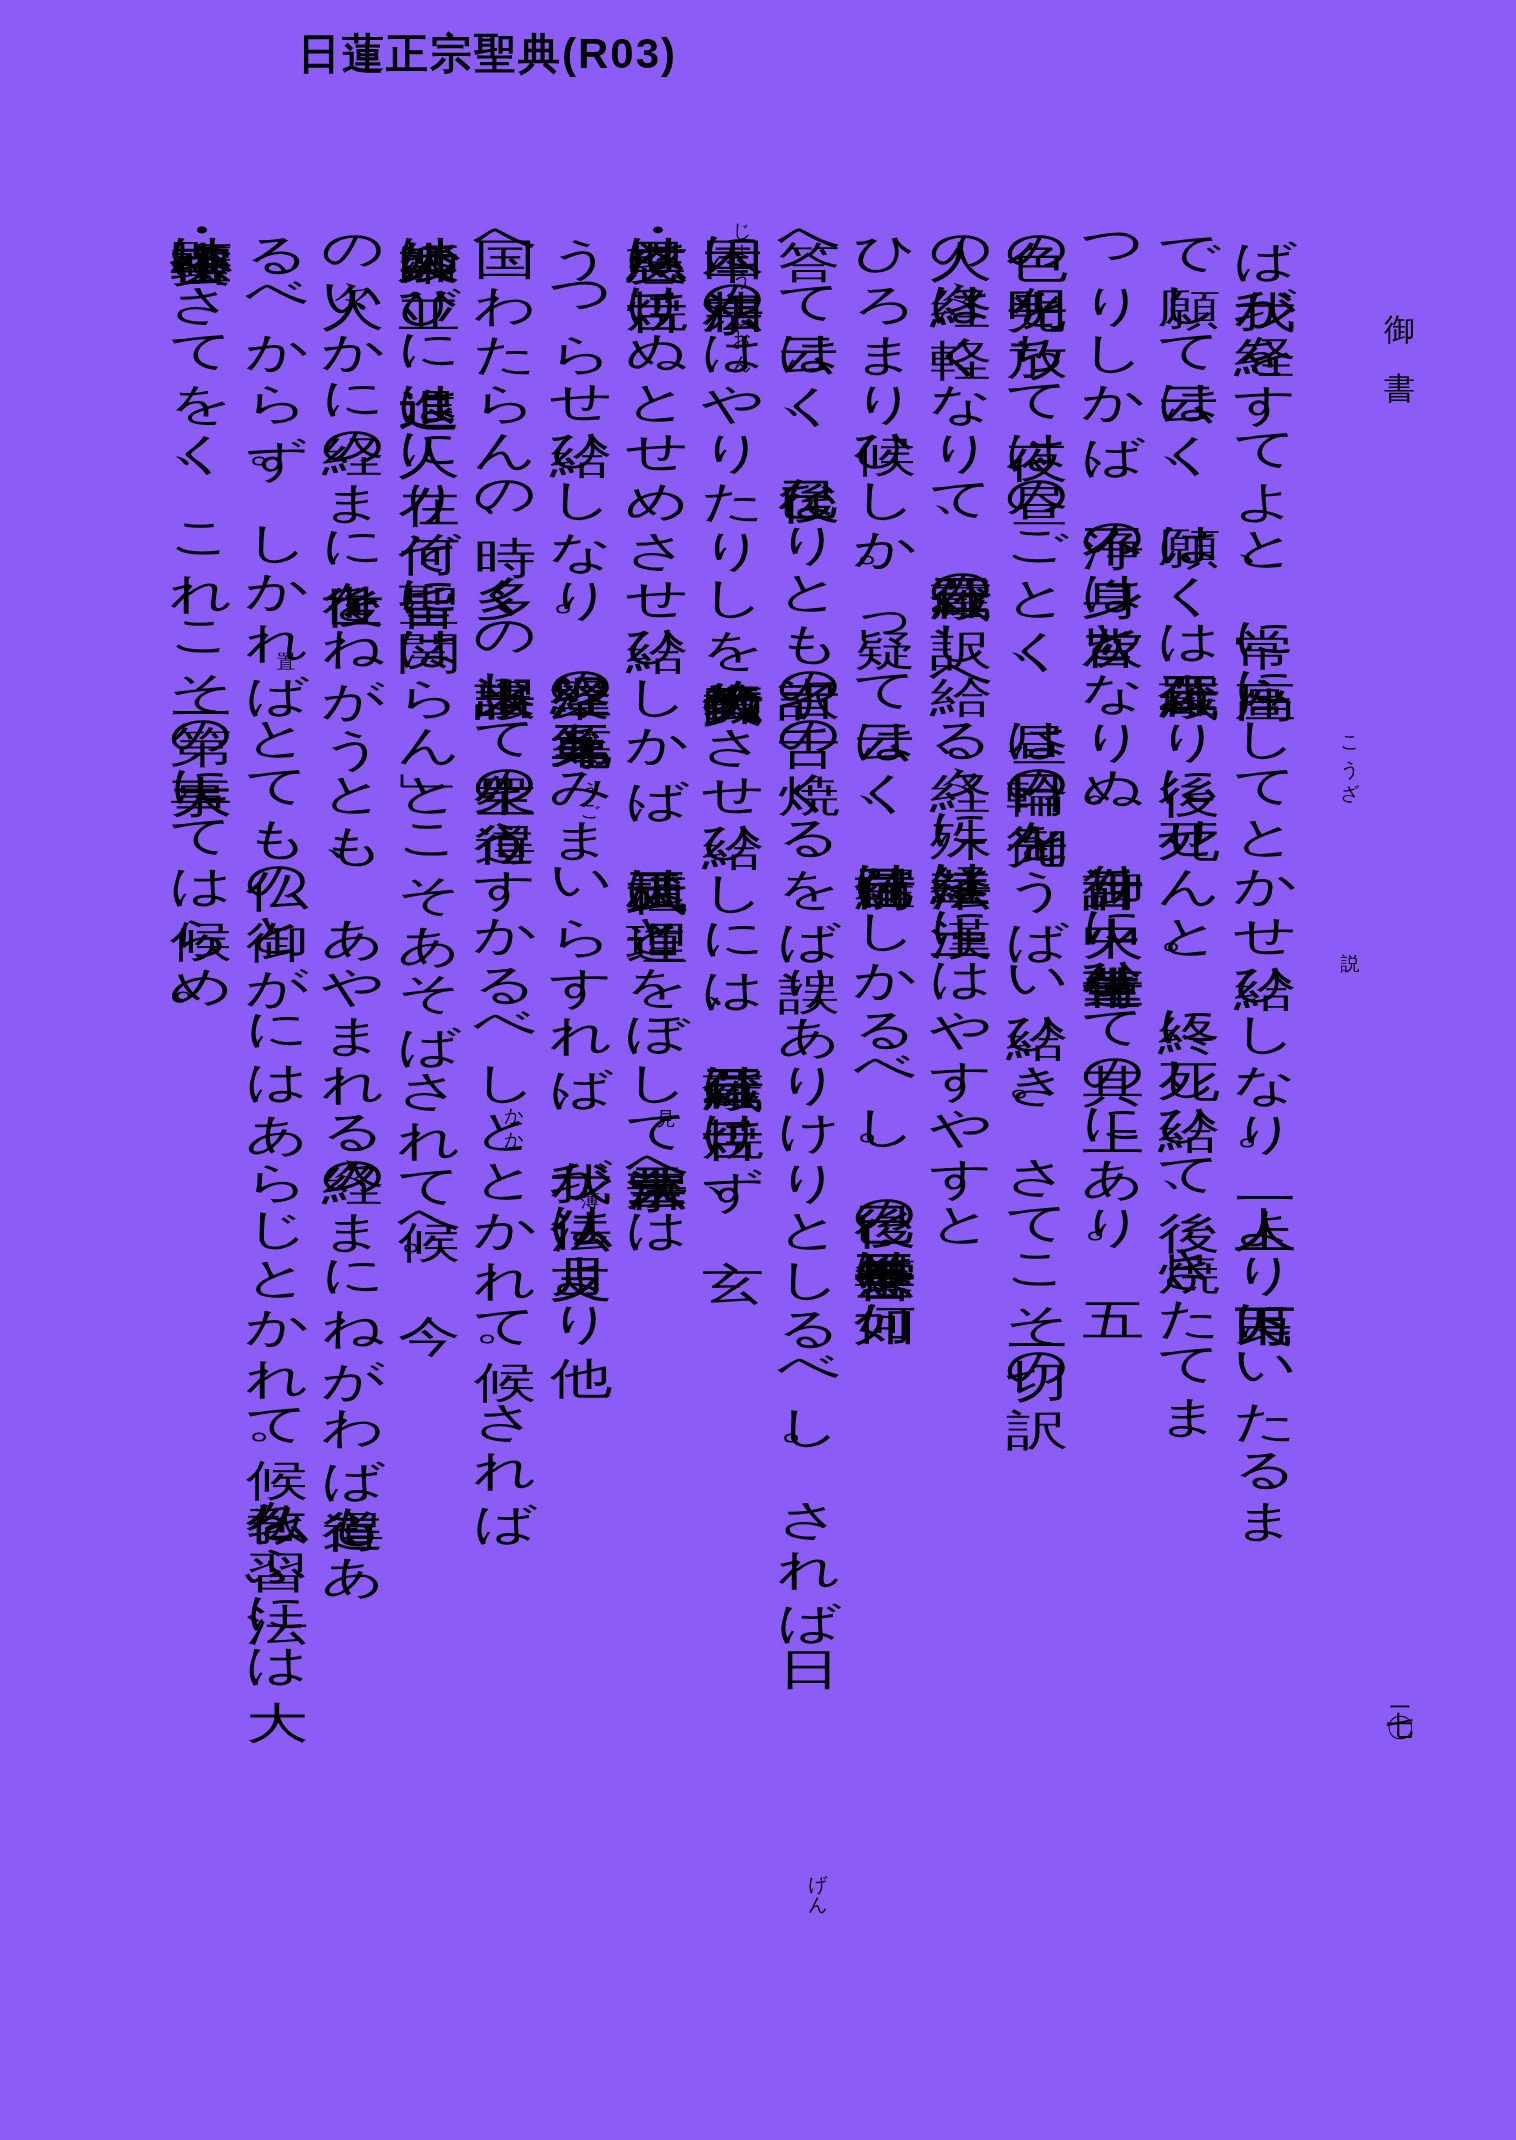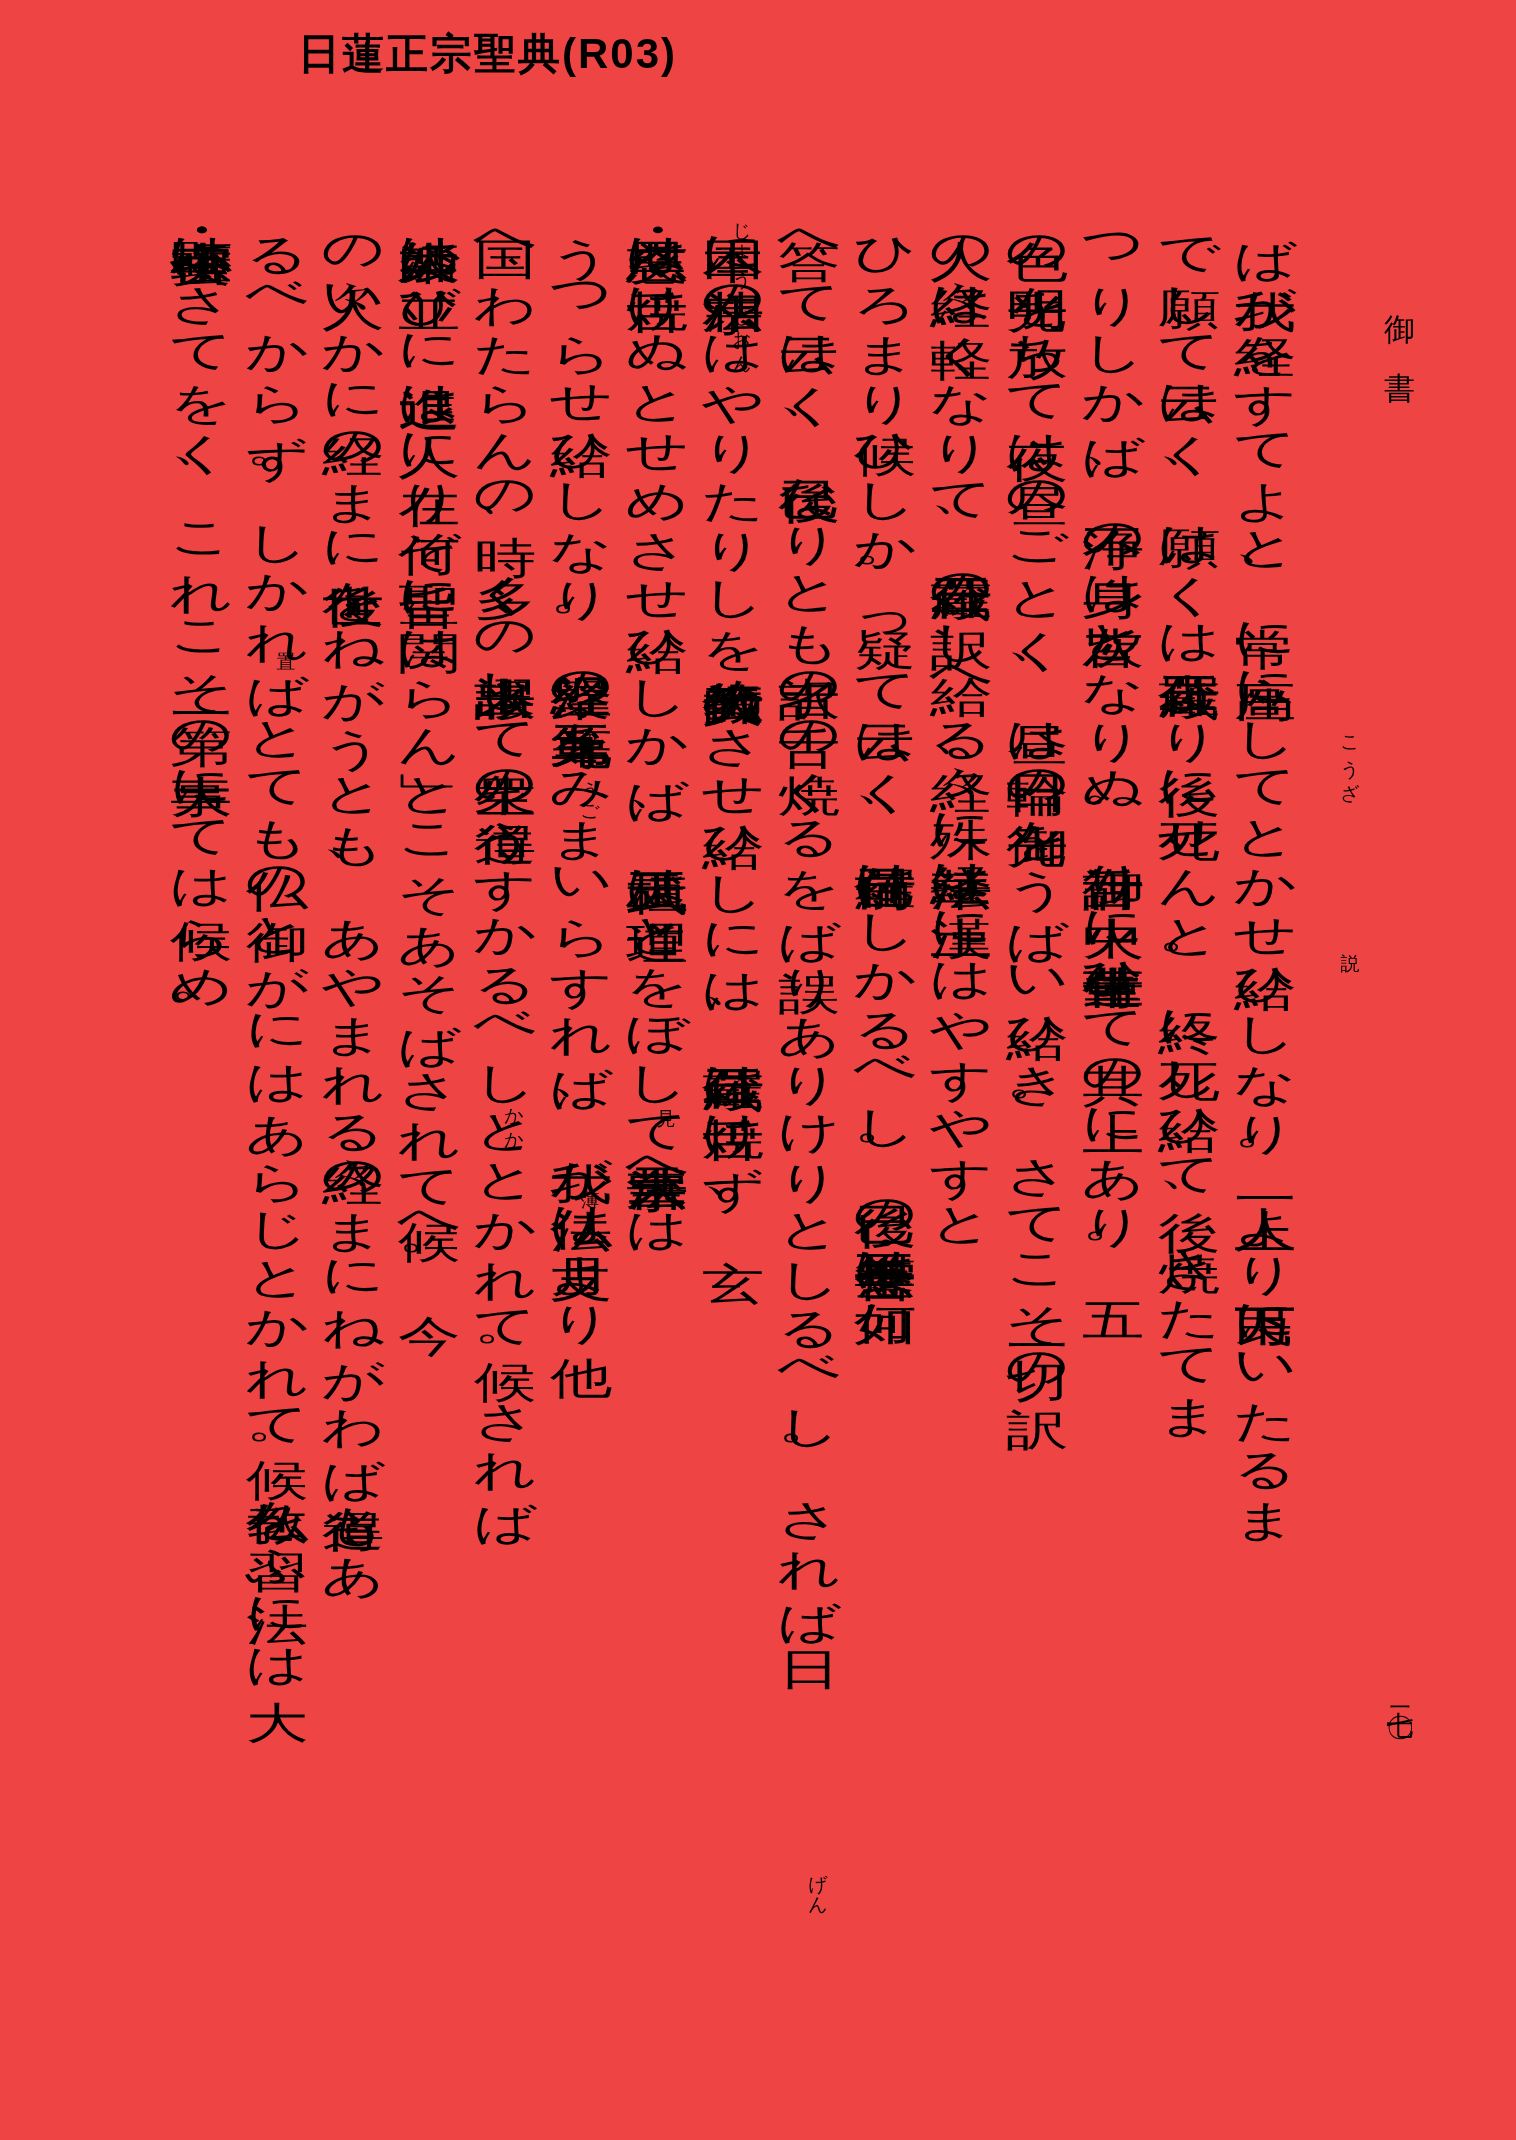--- a/index.html
+++ b/index.html
@@ -1,19 +1,19 @@
 <!DOCTYPE html>
 <html><head>
 <meta charset="utf-8">
 <style>
   html,body{margin:0;padding:0;background:#e8e8e8;}
   .page{
     position:relative;
     width:1516px;height:2140px;
-    background:#ef4444;
+    background:#8b5cf6;
     overflow:hidden;
     color:#000;
   }
   
   .header{
     position:absolute;top:26px;left:298px;
     font-family:"Liberation Sans","DejaVu Sans",sans-serif;
     font-size:42px;font-weight:600;letter-spacing:2px;
     white-space:nowrap;
   }

